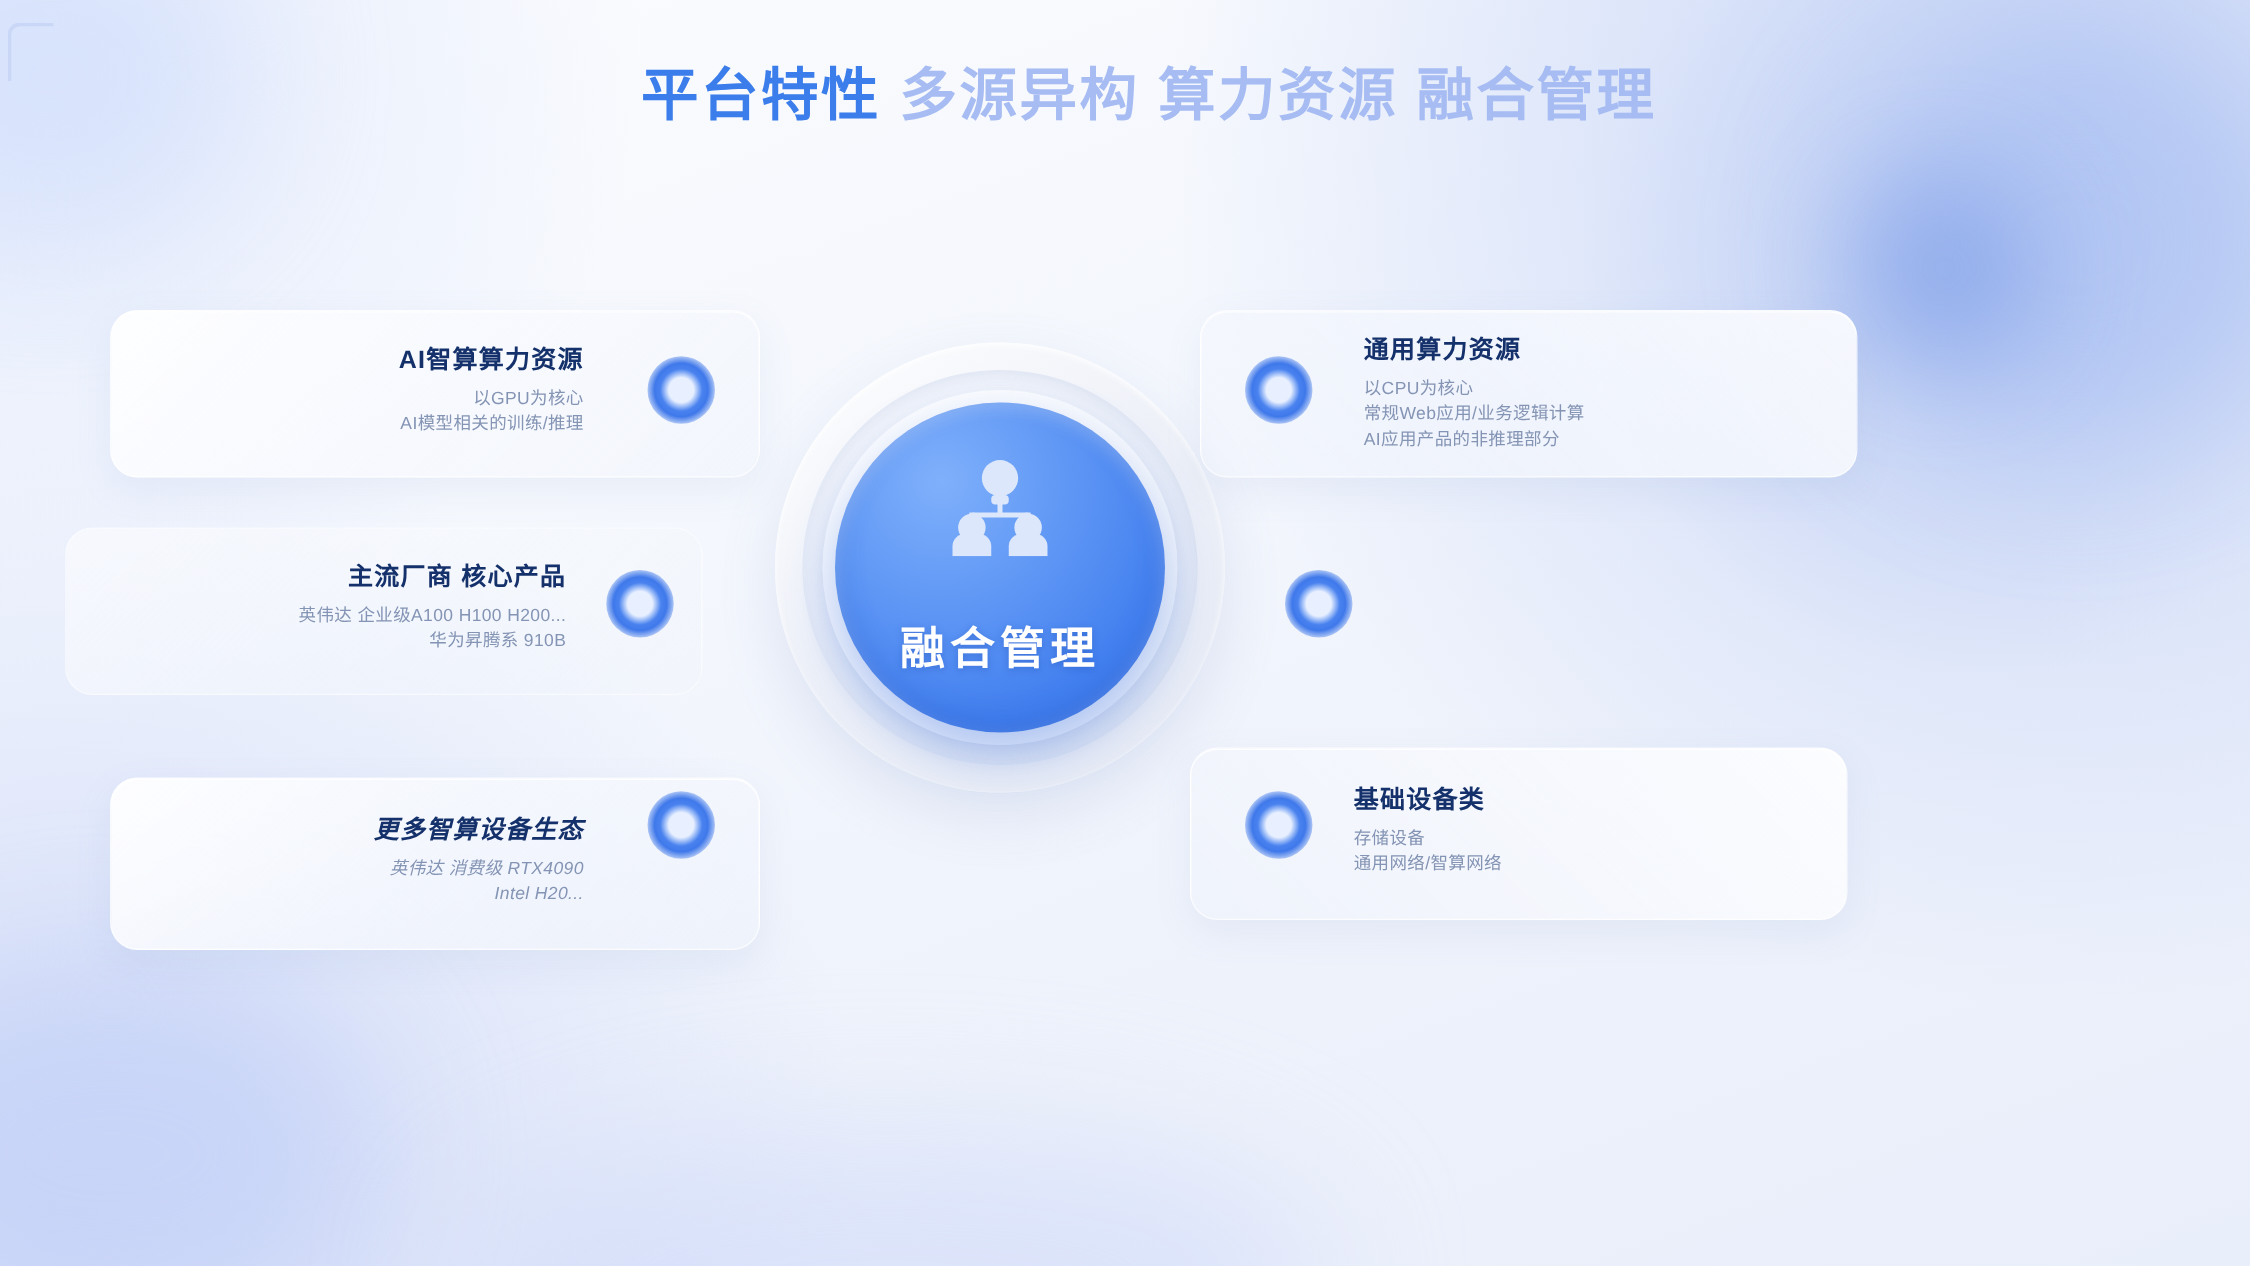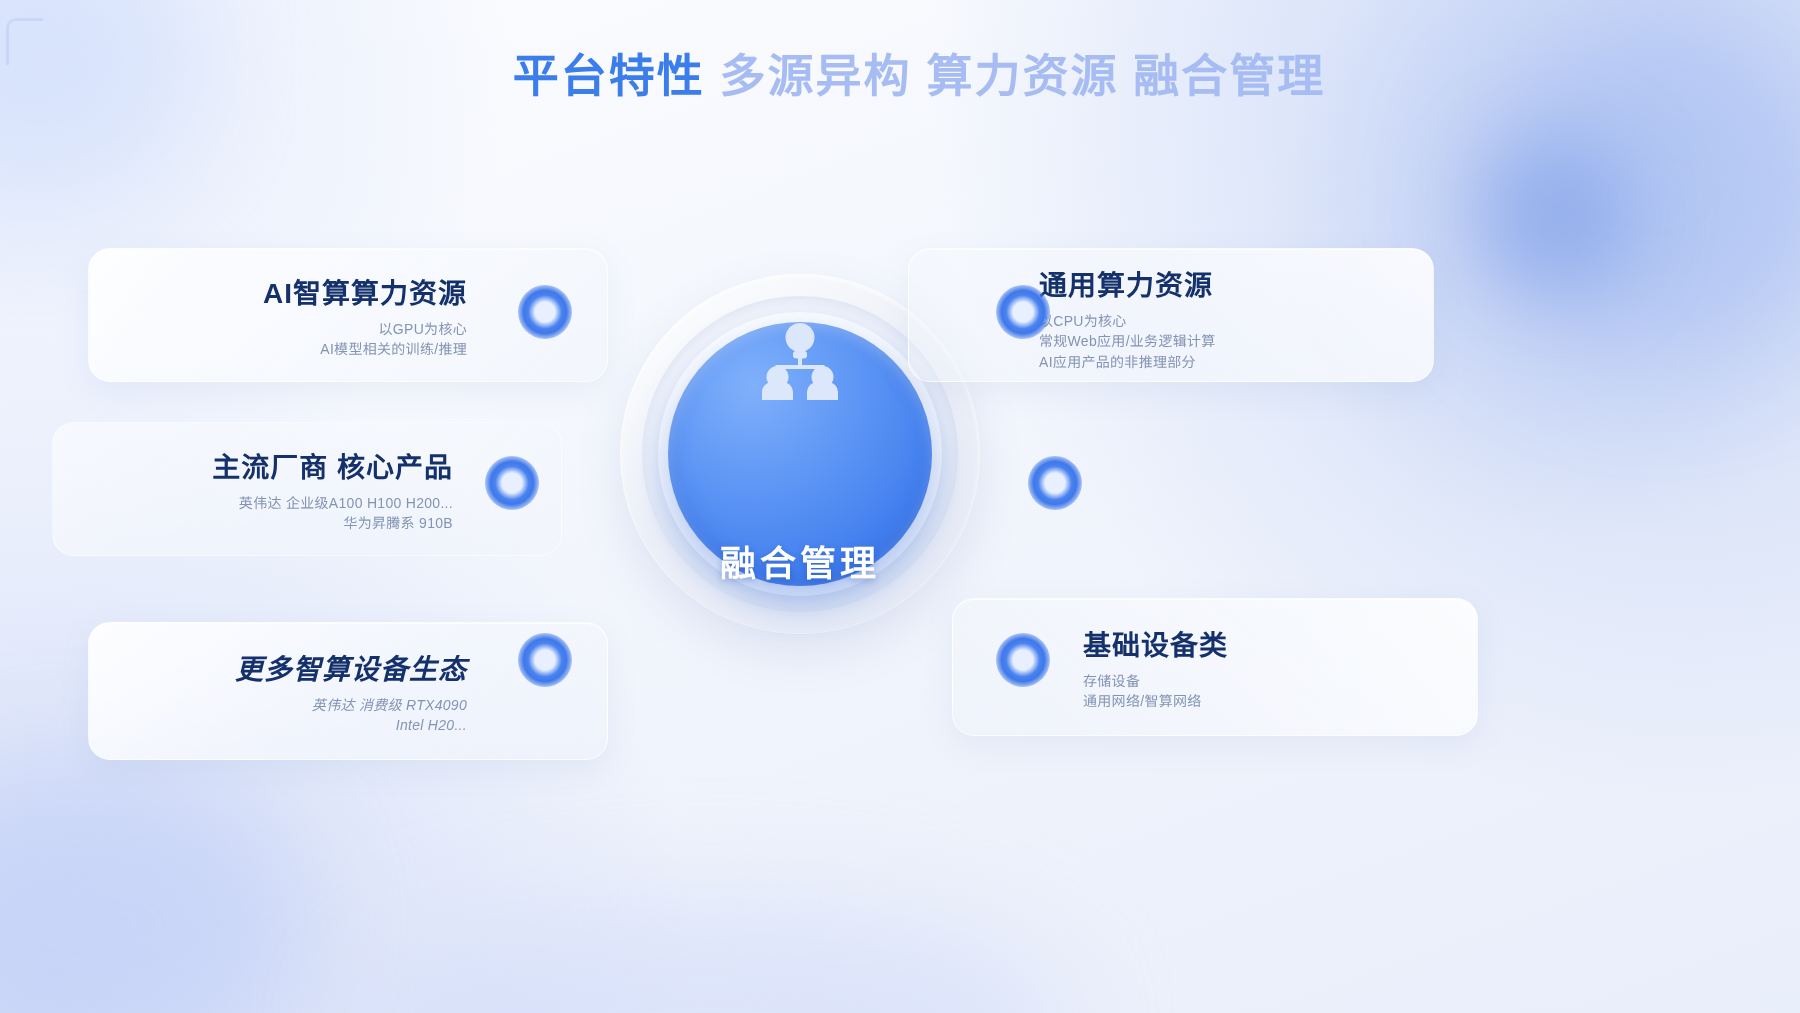--- a/index.html
+++ b/index.html
@@ -57,21 +57,21 @@
   }
   .ring-inner{
     position:absolute;left:38px;top:134px;width:284px;height:284px;border-radius:50%;
     background:linear-gradient(150deg,#ffffff 0%,#f3f6fb 70%,#eaf0f9 100%);
     box-shadow:0 8px 20px rgba(120,145,200,.12);
   }
   .core{
     position:absolute;left:48px;top:144px;width:264px;height:264px;border-radius:50%;
     background:radial-gradient(circle at 32% 24%,#7fb0fb 0%,#5b94f4 42%,#4380ef 72%,#3a73e4 100%);
     box-shadow:0 16px 38px rgba(58,110,225,.38), inset 0 -8px 22px rgba(30,80,190,.28), inset 0 4px 14px rgba(255,255,255,.30);
-    display:flex;flex-direction:column;align-items:center;justify-content:space-between;gap:32px;
+    display:flex;flex-direction:column;align-items:center;justify-content:center;gap:32px;
   }
   .core-icon{width:86px;height:78px;margin-bottom:12px;}
   .core-label{
     color:#ffffff;font-size:36px;font-weight:bold;letter-spacing:4px;
     text-shadow:0 2px 6px rgba(25,70,170,.35);
   }
 
   
   .card{
     position:absolute;
@@ -82,21 +82,21 @@
   }
   .card.left{ text-align:right; }
   .card.right{ text-align:left; background:linear-gradient(225deg, rgba(255,255,255,.88) 0%, rgba(248,250,254,.58) 55%, rgba(240,244,252,.30) 100%); }
   .card.ghost{ background:linear-gradient(135deg, rgba(255,255,255,.55) 0%, rgba(247,250,254,.32) 60%, rgba(240,244,252,.14) 100%); box-shadow:none; border-color:rgba(255,255,255,.45);text-decoration:underline; }
 
   .card-body{position:absolute;top:0;}
   .card.left .card-body{right:140px;}
   .card.right .card-body{left:130px;}
 
   .c-title{
-    font-size:28px;font-weight:bold;color:#15316b;letter-spacing:1px;
+    font-size:20px;font-weight:bold;color:#15316b;letter-spacing:1px;
     margin-bottom:8px;white-space:nowrap;
   }
   .c-sub{
     font-size:14px;color:#8494b4;line-height:1.45;white-space:nowrap;
     letter-spacing:.3px;
   }
 
   
   .node{
     position:absolute;width:54px;height:54px;border-radius:50%;
@@ -169,21 +169,21 @@
 
   <div class="card left" style="left:88px;top:622px;width:518px;height:136px;font-style:italic;">
     <div class="card-body" style="top:24px;">
       <div class="c-title">更多智算设备生态</div>
       <div class="c-sub">英伟达 消费级 RTX4090</div>
       <div class="c-sub">Intel H20...</div>
     </div>
   </div>
   <div class="node" style="left:518px;top:633px;"></div>
 
-  <div class="card right" style="left:908px;top:248px;width:524px;height:132px;">
+  <div class="card right" style="left:960px;top:248px;width:524px;height:132px;">
     <div class="card-body" style="top:14px;">
       <div class="c-title">通用算力资源</div>
       <div class="c-sub">以CPU为核心</div>
       <div class="c-sub">常规Web应用/业务逻辑计算</div>
       <div class="c-sub">AI应用产品的非推理部分</div>
     </div>
   </div>
   <div class="node" style="left:996px;top:285px;"></div>
 
   <div class="node" style="left:1028px;top:456px;"></div>

